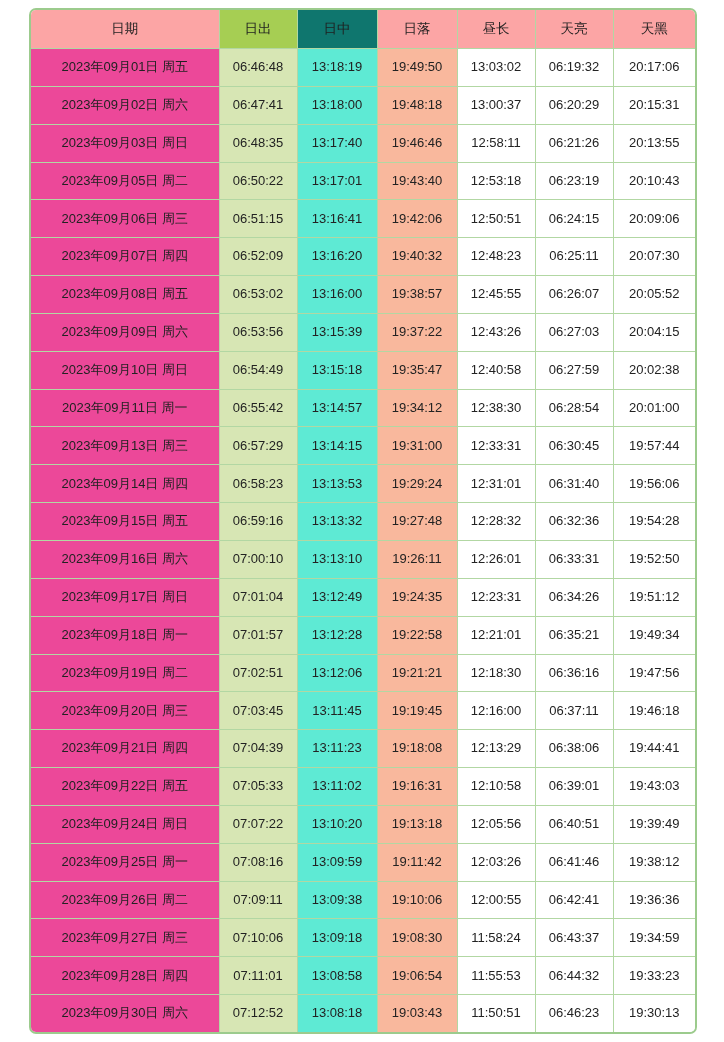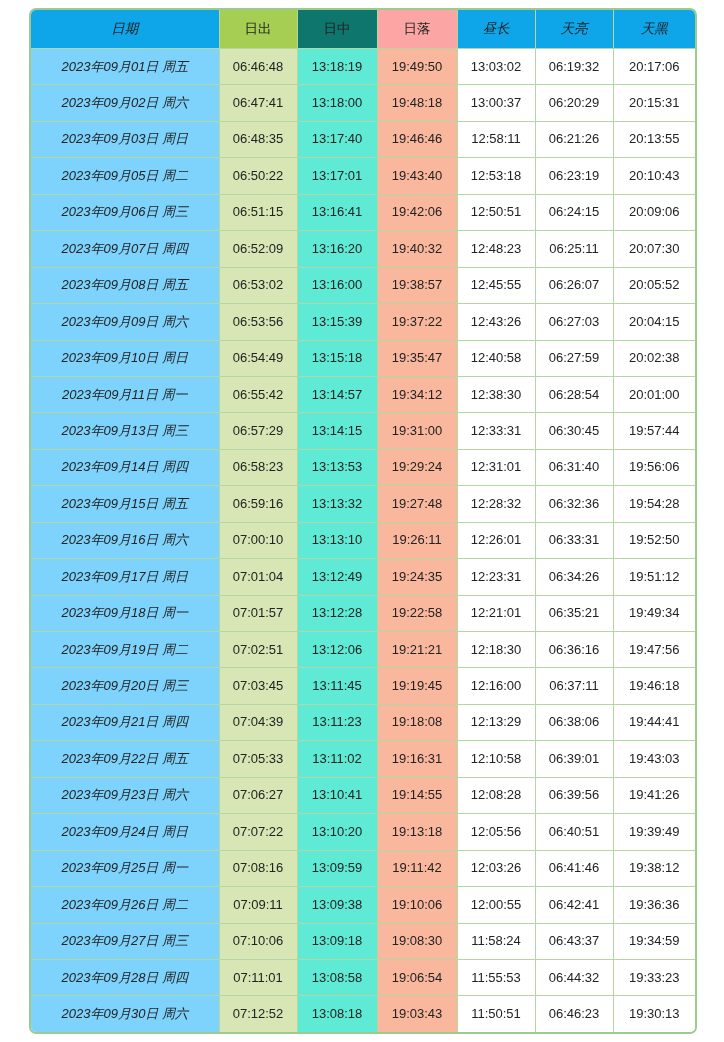--- a/index.html
+++ b/index.html
@@ -69,33 +69,32 @@
   }
 
   table.sun-table tbody td {
     height: 32.9px;
   }
 
   
   th.h-rise { background: #a6ce53; margin-left: 32px; }
   th.h-noon { background: #0f766e; margin-top: 20px; }
   th.h-set  { background: #fca5a5; }
-  th.h-plain{ background: #0ea5e9; font-style: italic; }
+  th.h-plain{ background: #fca5a5; }
 
   
   td.b-rise { background: #d7e6b4; }
   td.b-noon { background: #5eead4; }
   td.b-set  { background: #f9b89d; }
   td.b-plain{ background: #ffffff; }
 
   td.b-date {
-    background: #7dd3fc;
+    background: #ec4899;
     font-size: 13px;
     letter-spacing: 0px;
-    font-style: italic;
   }
 
   
   table.sun-table tr > th:first-child,
   table.sun-table tr > td:first-child { border-left: 0; }
   table.sun-table tr > th:last-child,
   table.sun-table tr > td:last-child { border-right: 0; }
   table.sun-table thead tr > th { border-top: 0; }
   table.sun-table tbody tr:last-child > td { border-bottom: 0; }
 </style>
@@ -300,29 +299,20 @@
           <tr>
             <td class="b-date">2023年09月22日 周五</td>
             <td class="b-rise">07:05:33</td>
             <td class="b-noon">13:11:02</td>
             <td class="b-set">19:16:31</td>
             <td class="b-plain">12:10:58</td>
             <td class="b-plain">06:39:01</td>
             <td class="b-plain">19:43:03</td>
           </tr>
           <tr>
-            <td class="b-date">2023年09月23日 周六</td>
-            <td class="b-rise">07:06:27</td>
-            <td class="b-noon">13:10:41</td>
-            <td class="b-set">19:14:55</td>
-            <td class="b-plain">12:08:28</td>
-            <td class="b-plain">06:39:56</td>
-            <td class="b-plain">19:41:26</td>
-          </tr>
-          <tr>
             <td class="b-date">2023年09月24日 周日</td>
             <td class="b-rise">07:07:22</td>
             <td class="b-noon">13:10:20</td>
             <td class="b-set">19:13:18</td>
             <td class="b-plain">12:05:56</td>
             <td class="b-plain">06:40:51</td>
             <td class="b-plain">19:39:49</td>
           </tr>
           <tr>
             <td class="b-date">2023年09月25日 周一</td>

